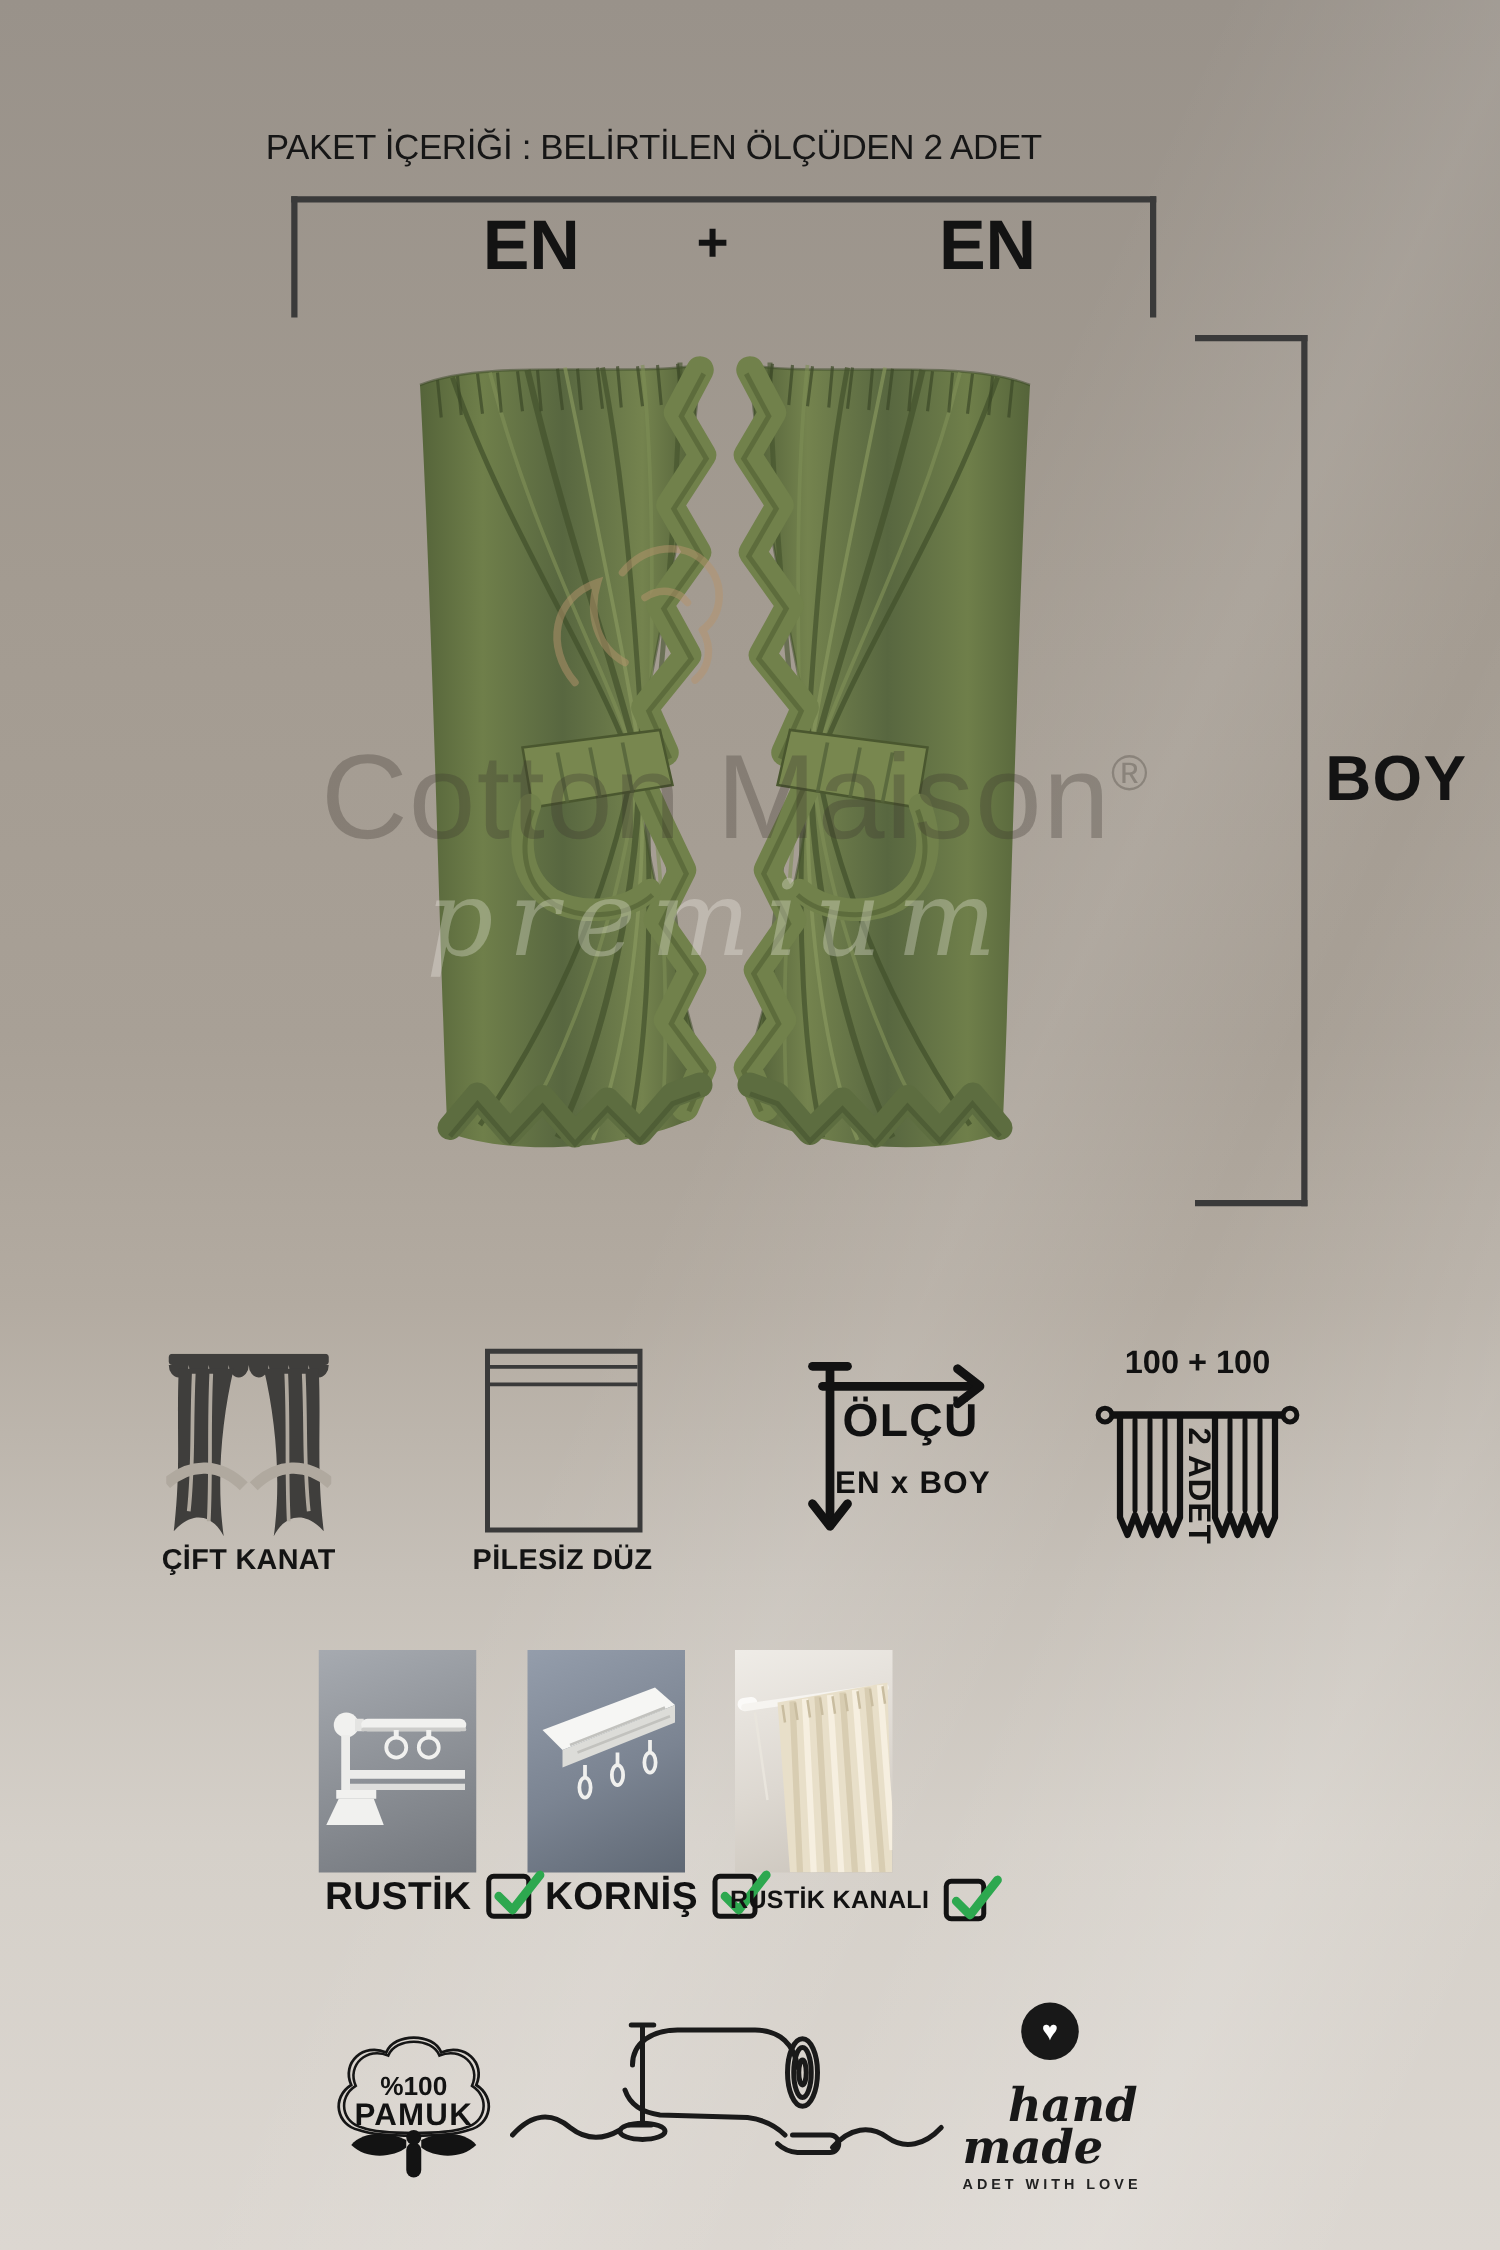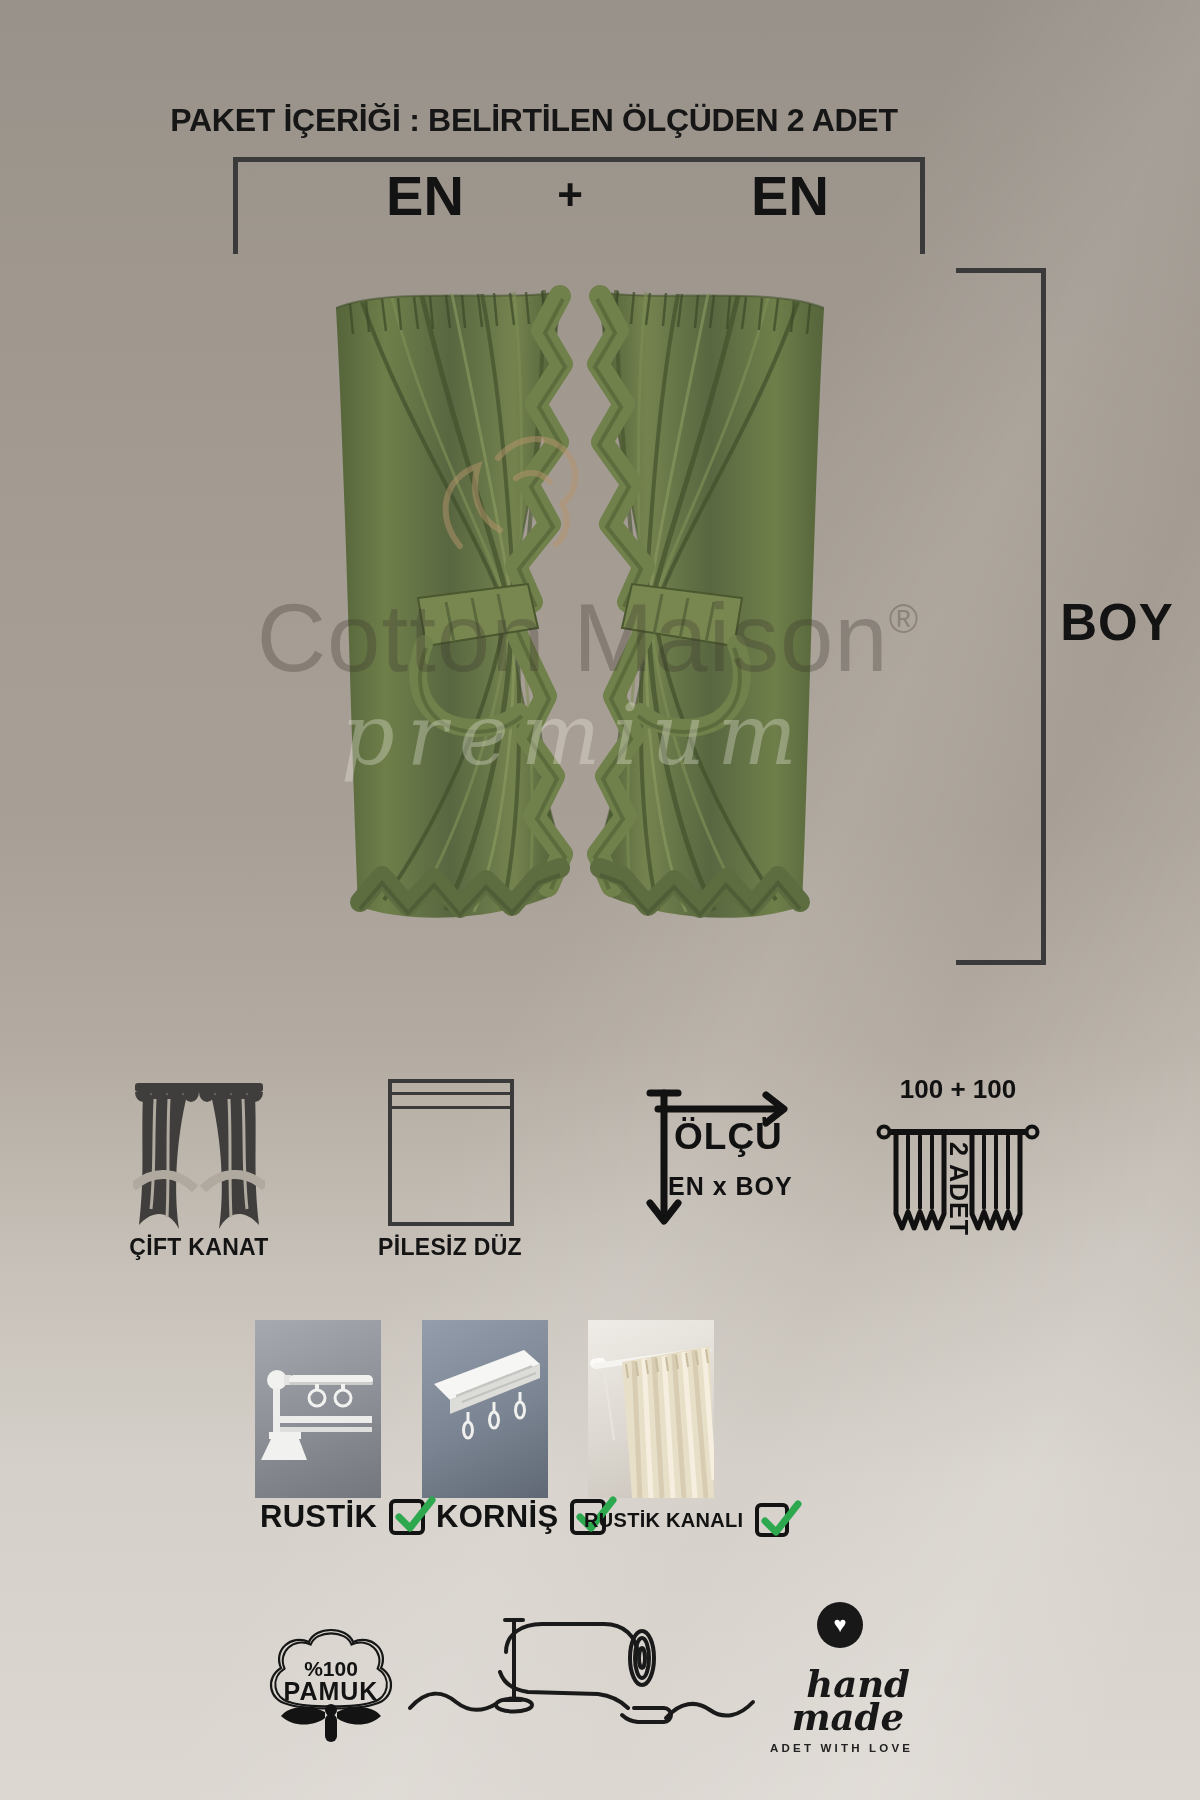--- a/index.html
+++ b/index.html
@@ -4,21 +4,21 @@
 <style>
   *{box-sizing:border-box;margin:0;padding:0}
   html,body{width:1200px;background:#dbd6d0}
   body{font-family:"Liberation Sans",sans-serif;color:var(--text-black,#141414)}
   .stage{position:relative;width:1200px;height:1800px;overflow:hidden;
     background:
       linear-gradient(115deg, rgba(255,255,255,0) 48%, rgba(255,255,255,.10) 60%, rgba(255,255,255,0) 70%, rgba(255,255,255,.14) 84%, rgba(255,255,255,0) 94%),
       linear-gradient(180deg,#99928a 0%,#a39b91 26%,#a8a096 46%,#b3aba1 58%,#c6c0b8 70%,#d5d0c9 82%,#dcd7d1 100%);}
   .abs{position:absolute}
   .cx{transform:translateX(-50%)}
-  .title{left:534px;top:102px;font-weight:bold;font-size:32px;letter-spacing:-0.3px;white-space:nowrap;color:#161616}
+  .title{left:523px;top:102px;font-weight:normal;font-size:28px;letter-spacing:-0.3px;white-space:nowrap;color:#161616}
   .bracket-top{left:233px;top:157px;width:692px;height:97px;
     border-top:5px solid var(--line-dark,#3a3a3a);border-left:5px solid var(--line-dark,#3a3a3a);border-right:5px solid var(--line-dark,#3a3a3a)}
   .bracket-boy{left:956px;top:268px;width:90px;height:697px;
     border-top:5px solid var(--line-dark,#3a3a3a);border-right:5px solid var(--line-dark,#3a3a3a);border-bottom:5px solid var(--line-dark,#3a3a3a)}
   .en{font-weight:bold;font-size:56px;color:#131313}
   .plus{font-weight:bold;font-size:44px;color:#131313}
   .boy{font-weight:bold;font-size:51px;color:#131313;letter-spacing:1px}
   .wm-brand{left:588px;top:583px;font-size:96px;font-weight:400;letter-spacing:1px;white-space:nowrap;
     color:rgba(58,53,46,.30);z-index:3}
   .wm-brand sup{font-size:40px;vertical-align:38px}
@@ -40,21 +40,21 @@
   .opt-row{display:flex;align-items:center;gap:12px}
   .opt-label{font-weight:bold;font-size:31px;letter-spacing:.3px;color:#121212;white-space:nowrap}
   .checkbox{width:36px;height:36px;border:4px solid #131313;border-radius:6px;position:relative;flex:none}
   .check{position:absolute;left:-2px;top:-10px;width:46px;height:46px;overflow:visible}
   .check polyline{fill:none;stroke:var(--check-green,#2da84f);stroke-width:7;stroke-linecap:round;stroke-linejoin:round}
   .stamp{left:770px;top:1602px;width:140px;text-align:center;color:#181818}
   .stamp-circle{width:46px;height:46px;border-radius:50%;background:#181818;margin:0 auto;display:flex;align-items:center;justify-content:center}
   .stamp-heart{color:#fff;font-size:22px;line-height:1}
   .script{font-family:"DejaVu Serif",serif;font-style:italic;font-weight:bold;font-size:37px;line-height:.88}
   .script.w1{text-align:right;padding-left:10px;margin-top:20px}
-  .script.w2{text-align:right;padding-right:6px}
+  .script.w2{text-align:left;padding-right:6px}
   .tagline{font-size:11.5px;font-weight:bold;letter-spacing:3.2px;margin-top:9px;color:#222;white-space:nowrap}
   svg text{font-family:"Liberation Sans",sans-serif}
 </style>
 </head>
 <body>
 
 <div class="stage">
 
   <div class="abs cx title">PAKET İÇERİĞİ : BELİRTİLEN ÖLÇÜDEN 2 ADET</div>
 

